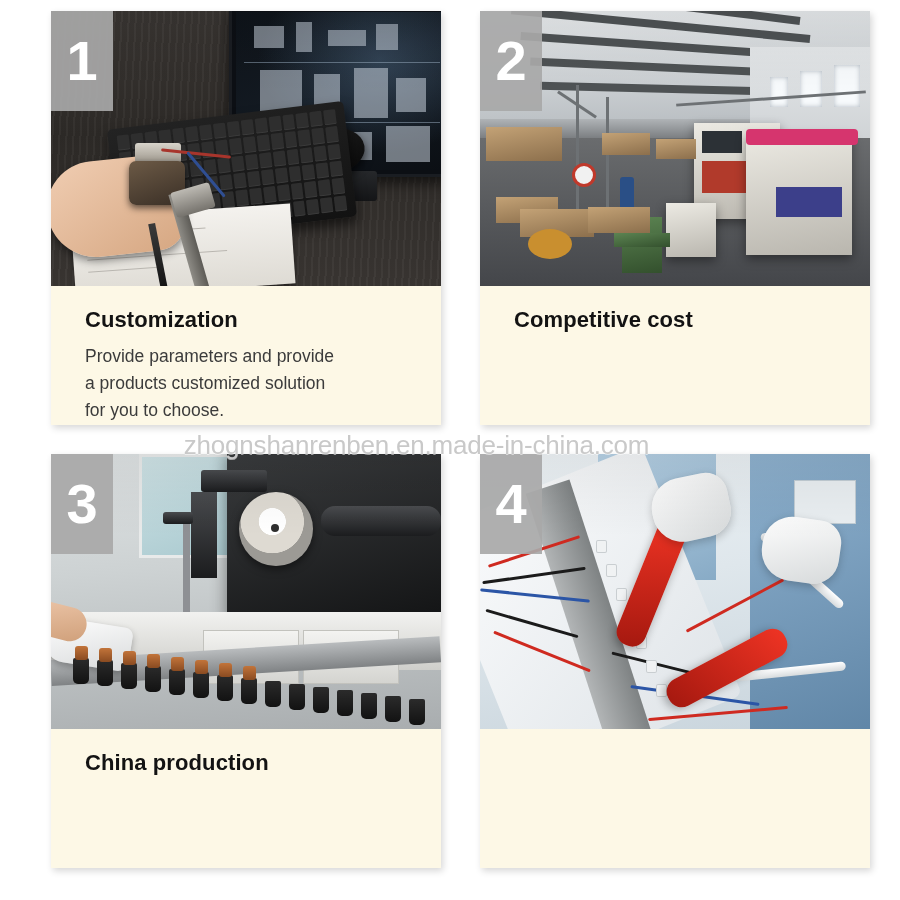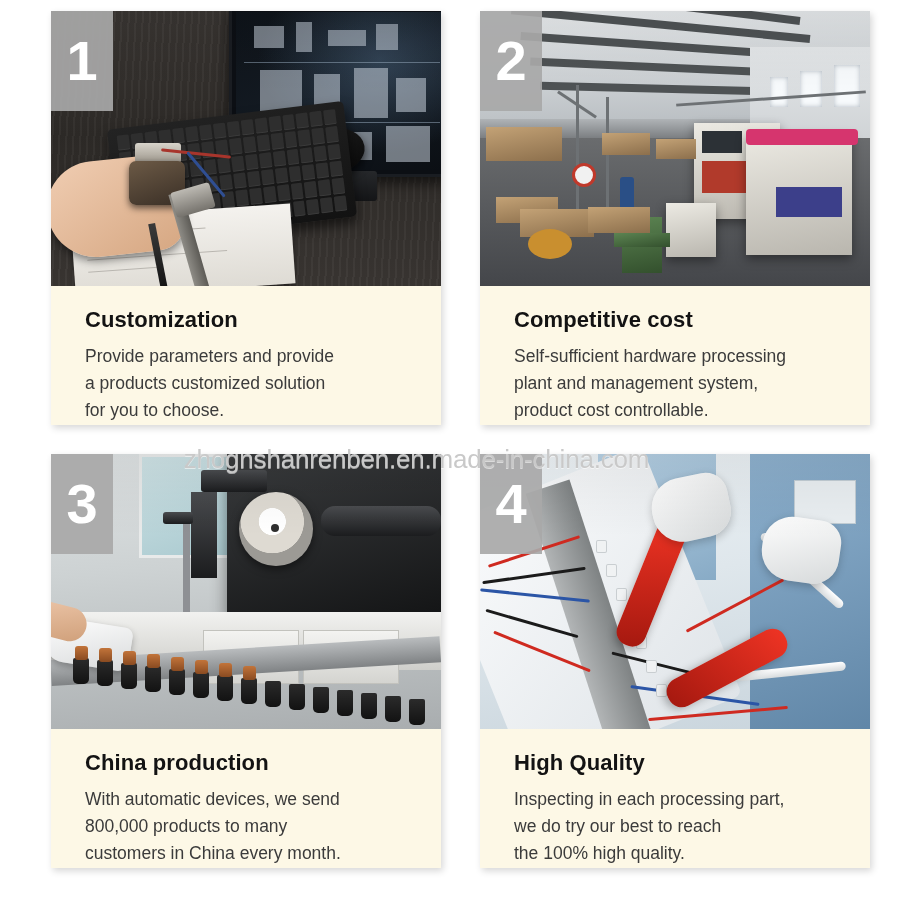--- a/index.html
+++ b/index.html
@@ -80,21 +80,21 @@
   .desc {
     font-size: 17.5px;
     color: #3b3b3b;
     line-height: 27px;
     white-space: pre-line;
   }
 
   
   .watermark {
     position: absolute;
-    left: 0; top: 444px;
+    left: 0; top: 430px;
     width: 833px;
     text-align: center;
     font-size: 26px;
     color: #c9c9c9;
     letter-spacing: -0.2px;
     z-index: 50;
     pointer-events: none;
     font-family: "Liberation Sans", sans-serif;
     text-shadow: 0 1px 0 rgba(255,255,255,0.55);
   }
@@ -504,23 +504,20 @@
           <div class="crate" style="left:176px;top:128px;width:40px;height:20px;"></div>
           <div class="sign" style="left:92px;top:152px;"></div>
           <div class="person" style="left:140px;top:166px;width:14px;height:30px;"></div>
           <div class="green" style="left:48px;top:218px;width:44px;height:30px;border-radius:50%;background:#c98f2f;"></div>
           <div class="fade-top"></div>
         </div>
         <div class="badge">2</div>
       </div>
       <div class="text">
         <div class="title">Competitive cost</div>
-        <div class="desc">Self-sufficient hardware processing
-plant and management system,
-product cost controllable.</div>
       </div>
     </div>
 
     <div class="card row2">
       <div class="photo">
         <div class="photo-scene s3">
           <div class="glasswall"></div>
           <div class="bigmach"></div>
           <div class="arm" style="left:150px;top:16px;width:66px;height:22px;border-radius:3px;"></div>
           <div class="arm" style="left:140px;top:38px;width:26px;height:86px;"></div>
@@ -556,23 +553,20 @@
           <div class="coil" style="left:120px;top:203px;"></div>
           <div class="coil" style="left:144px;top:206px;"></div>
           <div class="coil" style="left:168px;top:209px;"></div>
           <div class="coil" style="left:192px;top:212px;"></div>
           <div class="fade-top"></div>
         </div>
         <div class="badge">3</div>
       </div>
       <div class="text">
         <div class="title">China production</div>
-        <div class="desc">With automatic devices, we send
-800,000 products to many
-customers in China every month.</div>
       </div>
     </div>
 
     <div class="card row2">
       <div class="photo">
         <div class="photo-scene s4">
           <div class="worker2"></div>
           <div class="worker"></div>
           <div class="pocket"></div>
           <div class="fixture"></div>
@@ -596,25 +590,19 @@
           <div class="tube" style="left:268px;top:112px;width:108px;transform:rotate(42deg);"></div>
           <div class="tube" style="left:236px;top:214px;width:130px;transform:rotate(-6deg);"></div>
           <div class="probe" style="left:156px;top:64px;transform:rotate(22deg);"></div>
           <div class="probe" style="left:232px;top:148px;transform:rotate(62deg);"></div>
           <div class="glove4" style="left:172px;top:22px;transform:rotate(-12deg);"></div>
           <div class="glove4" style="left:282px;top:64px;transform:rotate(8deg);"></div>
           <div class="fade-top"></div>
         </div>
         <div class="badge">4</div>
       </div>
-      <div class="text">
-        <div class="title">High Quality</div>
-        <div class="desc">Inspecting in each processing part,
-we do try our best to reach
-the 100% high quality.</div>
-      </div>
     </div>
 
   </div>
 
   <div class="watermark">zhognshanrenben.en.made-in-china.com</div>
 
 </div>
 
 </body></html>

